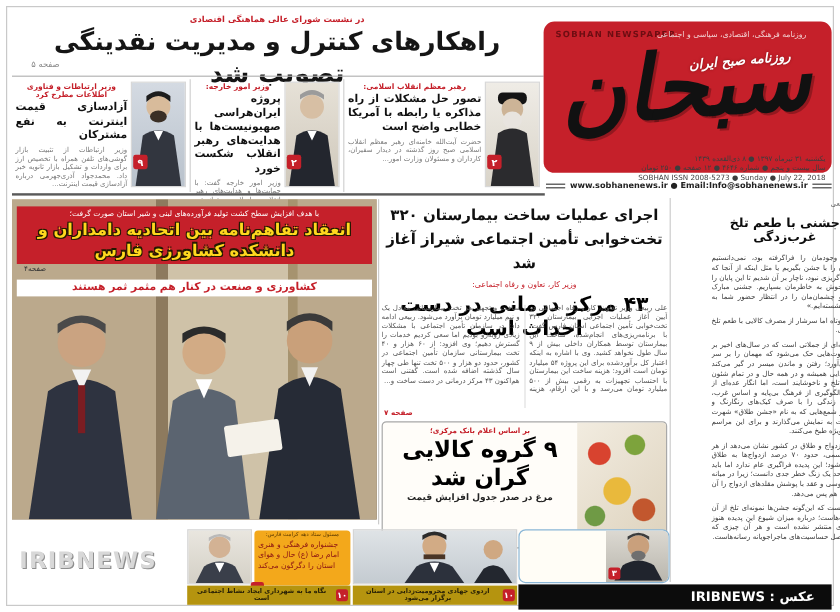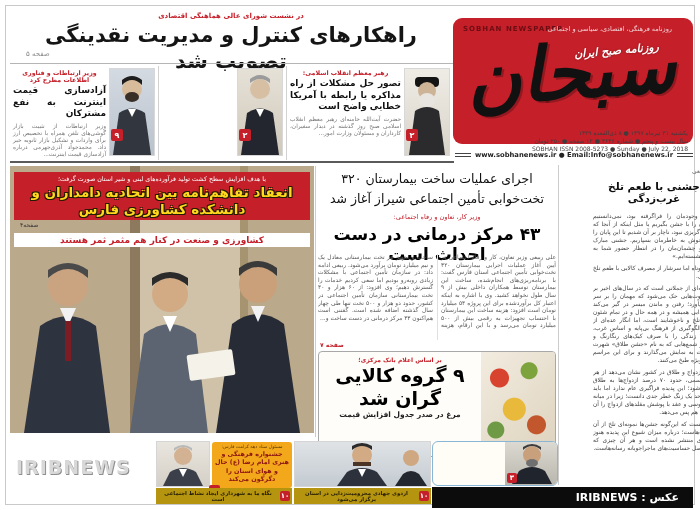--- a/index.html
+++ b/index.html
@@ -48,21 +48,21 @@
   .ps-band{position:absolute;left:4px;right:4px;top:6px;background:#c5202a;padding:3px 4px 2px;}
   .ps-kicker{font-size:6.3px;color:#ffffff;text-align:center;}
   .ps-head{font-size:13.5px;font-weight:bold;color:#ffd81e;text-align:center;line-height:17px;margin-top:2px;
            text-shadow:-1px -1px 0 #241a00,1px -1px 0 #241a00,-1px 1px 0 #241a00,1px 1px 0 #241a00;}
   .ps-sub{position:absolute;left:4px;right:4px;top:52px;background:#ffffff;padding:2px 0;margin-top:15px;}
   .ps-subtext{font-size:9px;font-weight:bold;color:#c5202a;text-align:center;}
   .ps-pageref{position:absolute;left:10px;top:56px;font-size:6px;color:#333;}
 
   
   .ma-heads{left:318px;top:169px;width:238px;text-align:center;}
-  .ma-h1{font-size:12.5px;font-weight:normal;color:#101010;line-height:20px;}
+  .ma-h1{font-size:12.5px;font-weight:bold;color:#101010;line-height:20px;}
   .ma-kicker{font-size:6.5px;font-weight:normal;color:#c5202a;margin-top:4px;}
   .ma-big{font-size:17px;font-weight:bold;color:#000;margin-top:3px;}
   .ma-body{left:318px;top:254px;width:238px;height:86px;column-count:2;column-gap:8px;
            column-rule:1px solid #e0e0e0;font-size:5.9px;color:#555;line-height:7.6px;text-align:justify;overflow:hidden;}
   .ma-pageref{left:320px;top:341px;font-size:6px;color:#c5202a;font-weight:bold;}
 
   
   .goods{left:318px;top:351px;width:238px;height:106px;border:1px solid #a8a8a8;border-radius:4px;
          display:flex;box-sizing:border-box;overflow:hidden;background:#fffdf9;}
   .goods-food{width:74px;flex:none;background:
@@ -93,21 +93,21 @@
   
   .wm1{left:16px;top:456px;font-size:19px;font-weight:bold;color:#d8d8d8;letter-spacing:1px;direction:ltr;
        text-shadow:1px 1px 0 #8f8f8f;}
   .bar-agency{left:6px;top:511px;width:150px;height:19px;background:#0c0c0c;color:#fff;display:flex;
               align-items:center;justify-content:center;font-size:10px;font-weight:bold;}
   .bphoto{position:absolute;top:441px;height:46px;overflow:hidden;border:1px solid #d5d5d5;box-sizing:border-box;}
   .man1{left:156px;width:54px;background:linear-gradient(#e9e6df,#d4d0c6);}
   .man2{left:294px;width:137px;background:linear-gradient(#dfe3e6,#c4cbd1);}
   .amber{left:212px;top:442px;width:80px;height:46px;background:#f3a81b;border-radius:3px;padding:2px 3px;box-sizing:border-box;}
   .amber .lab{font-size:4.6px;color:#5c3a00;text-align:center;}
-  .amber .txt{font-size:6.4px;font-weight:bold;color:#8c1313;text-align:center;line-height:8.4px;margin-top:1px;}
+  .amber .txt{font-size:6.4px;font-weight:normal;color:#8c1313;text-align:left;line-height:8.4px;margin-top:1px;}
   .strip{position:absolute;top:488px;height:16px;background:#b5940f;display:flex;align-items:center;
          padding:0 2px;box-sizing:border-box;gap:2px;}
   .strip .txt{flex:1;font-size:5.4px;font-weight:bold;color:#241d06;text-align:center;line-height:6px;}
   .strip .pagebox{position:static;width:10px;height:10px;font-size:7px;flex:none;}
   .stripA{left:156px;width:136px;}
   .stripB{left:294px;width:137px;}
   .bluebox{left:432px;top:441px;width:126px;height:45px;border:1.5px solid #8ab6d6;border-radius:6px;
            background:#fffdf6;display:flex;box-sizing:border-box;overflow:hidden;}
   .bb-photo{width:52px;flex:none;background:linear-gradient(#dcd9d2,#b9b6ad);position:relative;}
   .bb-text{flex:1;position:relative;text-align:center;padding-top:2px;}
@@ -171,20 +171,25 @@
     <div class="brief" style="flex:0 0 128px;">
       <div class="b-photo" style="background:linear-gradient(#e6e1d7,#cfc8bb);">
         <svg width="44" height="86" viewBox="0 0 44 86">
           <circle cx="22" cy="20" r="10" fill="#d7bfa4"></circle>
           <path d="M12 14 Q22 6 32 14 L32 10 Q22 2 12 10 Z" fill="#9b9b9b"></path>
           <path d="M3 86 L9 44 Q22 35 35 44 L41 86 Z" fill="#23262e"></path>
           <path d="M18 40 L22 48 L26 40 Z" fill="#fff"></path>
         </svg>
         <div class="pagebox" style="left:1px;bottom:14px;">۲</div>
       </div>
+      <div class="b-text">
+        <div class="b-label">وزیر امور خارجه:</div>
+        <div class="b-head">پروژه ایران‌هراسی صهیونیست‌ها با هدایت‌های رهبر انقلاب شکست خورد</div>
+        <div class="b-body">وزیر امور خارجه گفت: با حمایت‌ها و هدایت‌های رهبر انقلاب اسلامی توانستیم پروژه ایران‌هراسی صهیونیست‌ها را شکست دهیم.</div>
+      </div>
     </div>
 
     <div class="brief" style="flex:1;">
       <div class="b-photo" style="background:linear-gradient(#d4dae2,#b9c2cc);">
         <svg width="44" height="86" viewBox="0 0 44 86">
           <circle cx="22" cy="20" r="10" fill="#d8bb9b"></circle>
           <path d="M12 16 Q22 6 32 16 L32 11 Q22 3 12 11 Z" fill="#1d1d1d"></path>
           <ellipse cx="22" cy="28" rx="7" ry="5" fill="#3a2f26"></ellipse>
           <path d="M3 86 L9 44 Q22 35 35 44 L41 86 Z" fill="#32363f"></path>
           <path d="M18 40 L22 48 L26 40 Z" fill="#fff"></path>

